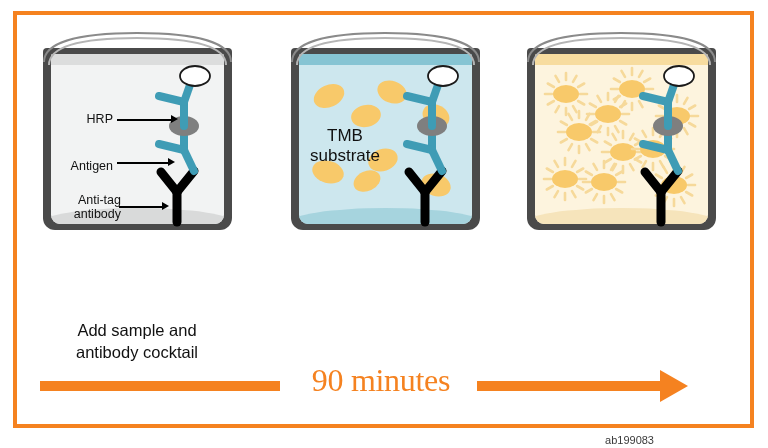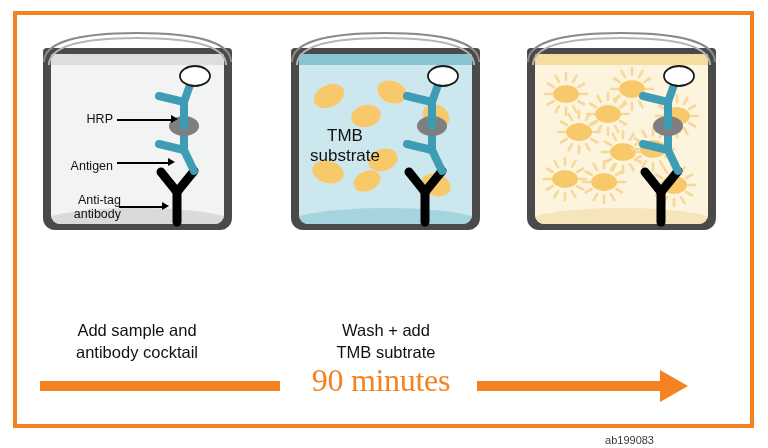--- a/index.html
+++ b/index.html
@@ -201,22 +201,20 @@
               <path d="M37,38 L44,18"></path>
           </g>
           <ellipse cx="48" cy="12" rx="15" ry="10" fill="#ffffff" stroke="#1a1a1a" stroke-width="1.8"></ellipse>
         </svg>
       </div>
 
       <div class="tmb-label">TMB
 substrate</div>
     </div>
 
-    <div class="caption cap2" style="left:-12px;">Wash + add
-TMB subtrate</div>
   </div>
 
   <div class="well-col col3">
     <div class="well">
       <div class="wall"></div>
       <div class="cavity yellow">
         <div class="surface yellow"></div>
         <div class="bottom-men yellow"></div>
 
         <svg width="173" height="170" viewBox="0 0 173 170" style="position:absolute;left:0;top:0;">

